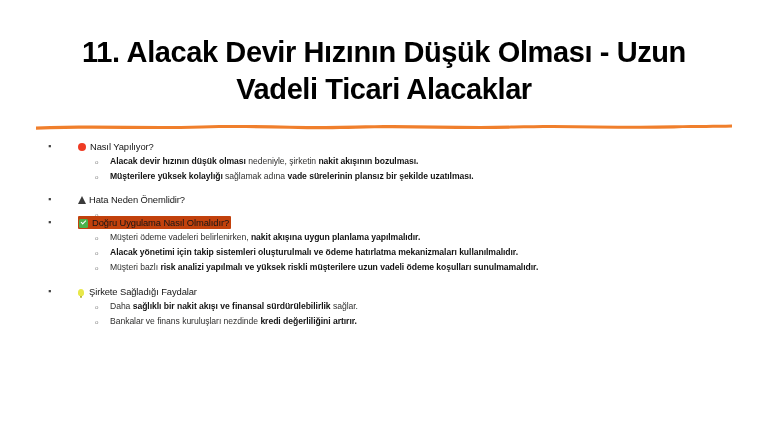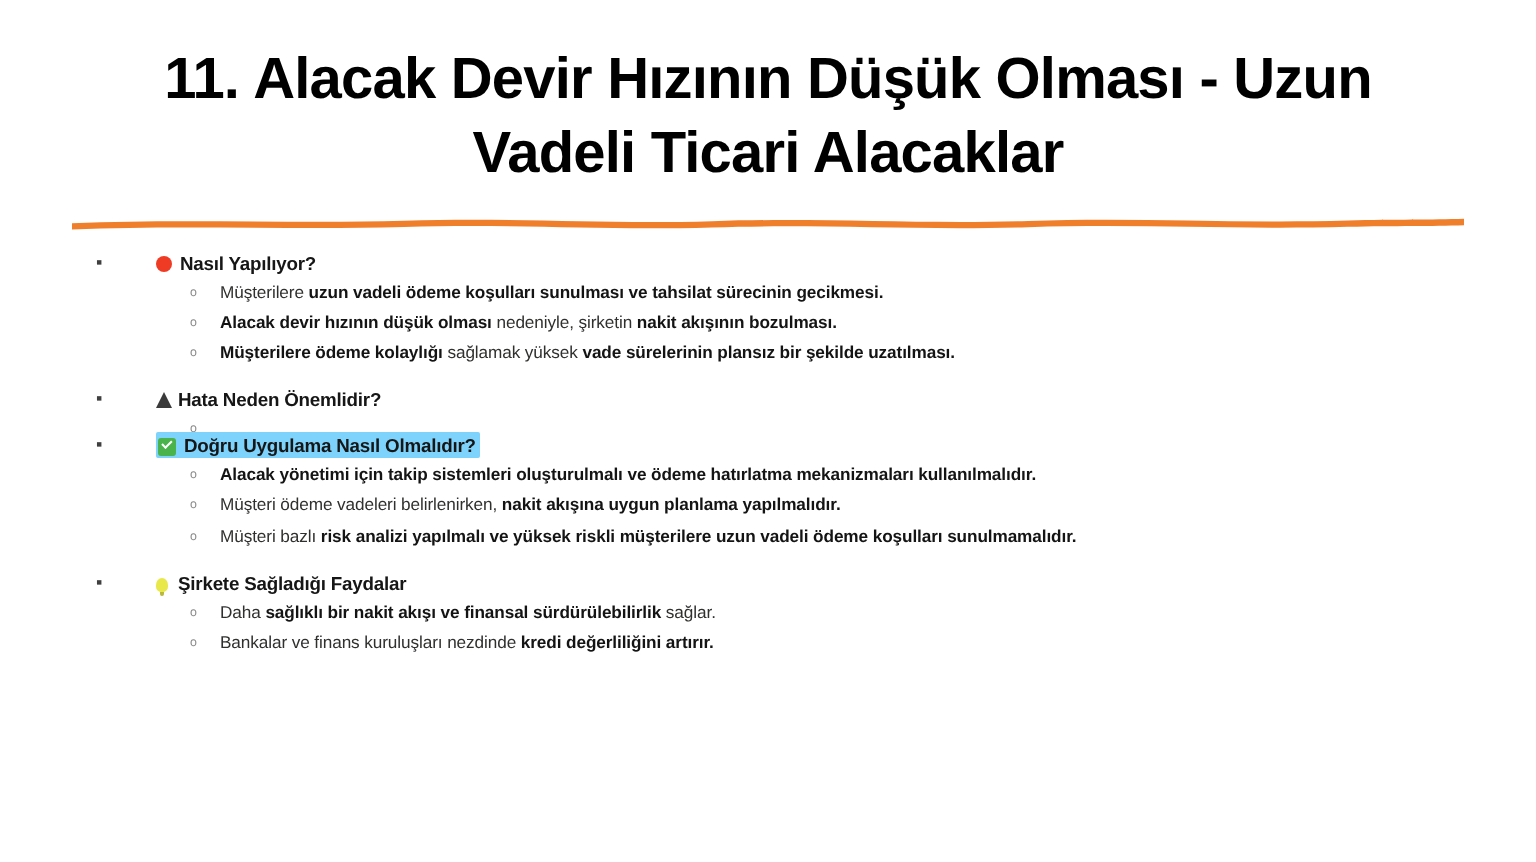--- a/index.html
+++ b/index.html
@@ -25,21 +25,21 @@
   .title-block {
     padding: 22px 62px 0 62px;
     text-align: center;
   }
   .slide-title {
     font-size: 29px;
     font-weight: bold;
     line-height: 1.26;
     letter-spacing: -0.4px;
     color: #000000;
-    margin: 0;
+    margin: 12px;
   }
   .title-num {
     margin-right: 7px;
   }
 
   
   .divider-wrap {
     margin-top: 9px;
     padding: 0 34px;
     height: 12px;
@@ -72,26 +72,26 @@
   .lvl1 .dash {
     position: absolute;
     left: 48px;
     top: 0;
     font-size: 9px;
     color: #3f3f3f;
     line-height: 15px;
   }
   .lvl1 .head-text {
     font-size: 9.4px;
-    font-weight: bold;
+    font-weight: normal;
     letter-spacing: -0.1px;
     color: #161616;
   }
   .lvl1.highlight .hl {
-    background: #7dd3fc;
+    background: #c2410c;
     padding: 1px 2px 1px 1px;
     border-radius: 1px;
   }
 
   .sub {
     position: relative;
     padding-left: 110px;
     line-height: 15.1px;
     font-size: 8.6px;
     letter-spacing: -0.05px;
@@ -195,54 +195,50 @@
 
   <div class="body-area">
 
     <div class="section">
       <div class="lvl1">
         <span class="dash">▪</span>
         <span class="dot-red"></span><span class="head-text">Nasıl Yapılıyor?</span>
       </div>
       <div class="sub">
         <span class="circ">o</span>
-        <span class="r">Müşterilere </span><span class="b">uzun vadeli ödeme koşulları sunulması ve tahsilat sürecinin gecikmesi.</span>
-      </div>
-      <div class="sub">
-        <span class="circ">o</span>
         <span class="b">Alacak devir hızının düşük olması</span><span class="r"> nedeniyle, şirketin </span><span class="b">nakit akışının bozulması.</span>
       </div>
       <div class="sub">
         <span class="circ">o</span>
-        <span class="b">Müşterilere ödeme kolaylığı</span><span class="r"> sağlamak yüksek </span><span class="b">vade sürelerinin plansız bir şekilde uzatılması.</span>
+        <span class="b">Müşterilere yüksek kolaylığı</span><span class="r"> sağlamak adına </span><span class="b">vade sürelerinin plansız bir şekilde uzatılması.</span>
       </div>
     </div>
 
     <div class="section">
       <div class="lvl1">
         <span class="dash">▪</span>
         <span class="tri-warn"></span><span class="head-text">Hata Neden Önemlidir?</span>
       </div>
       <div class="sub">
         <span class="circ">o</span>
       </div>
     </div>
 
     <div class="section">
       <div class="lvl1 highlight">
         <span class="dash">▪</span>
         <span class="hl"><span class="check-box"></span><span class="head-text">Doğru Uygulama Nasıl Olmalıdır?</span></span>
       </div>
       <div class="sub">
         <span class="circ">o</span>
+        <span class="r">Müşteri ödeme vadeleri belirlenirken, </span><span class="b">nakit akışına uygun planlama yapılmalıdır.</span>
+      </div>
+      <div class="sub">
+        <span class="circ">o</span>
         <span class="b">Alacak yönetimi için takip sistemleri oluşturulmalı ve ödeme hatırlatma mekanizmaları kullanılmalıdır.</span>
-      </div>
-      <div class="sub">
-        <span class="circ">o</span>
-        <span class="r">Müşteri ödeme vadeleri belirlenirken, </span><span class="b">nakit akışına uygun planlama yapılmalıdır.</span>
       </div>
       <div class="sub">
         <span class="circ">o</span>
         <span class="r">Müşteri bazlı </span><span class="b">risk analizi yapılmalı ve yüksek riskli müşterilere uzun vadeli ödeme koşulları sunulmamalıdır.</span>
       </div>
     </div>
 
     <div class="section">
       <div class="lvl1">
         <span class="dash">▪</span>

